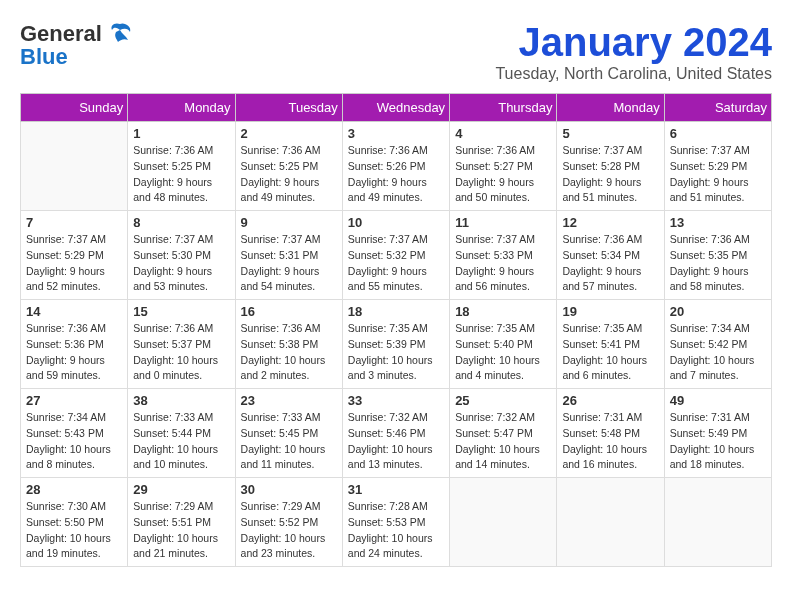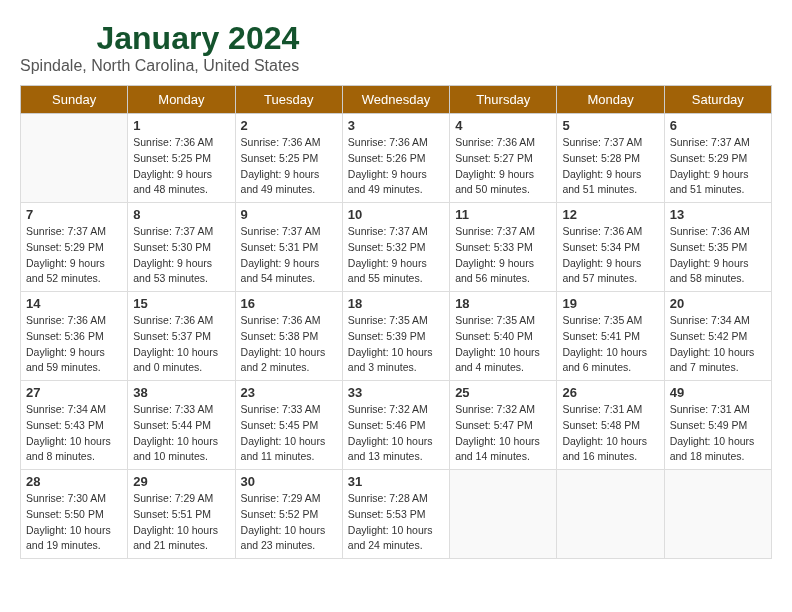--- a/index.html
+++ b/index.html
@@ -23,38 +23,38 @@
     }
     .logo-row {
       display: flex;
       align-items: center;
       gap: 2px;
     }
     .title-block {
       text-align: right;
     }
     .month-title {
-      font-size: 32px;
+      font-size: 40px;
       font-weight: bold;
-      color: #14532d;
+      color: #1d4ed8;
     }
     .subtitle {
       font-size: 16px;
       color: #555;
     }
     .calendar {
       width: 100%;
       border-collapse: collapse;
       font-size: 11px;
     }
     .calendar th {
-      background-color: #a16207;
+      background-color: #a21caf;
       color: #fff;
       padding: 6px 4px;
-      text-align: center;
+      text-align: right;
       font-size: 13px;
       font-weight: normal;
       border: 1px solid #ccc;
     }
     .calendar td {
       border: 1px solid #ddd;
       vertical-align: top;
       padding: 4px 5px;
       width: 107px;
       min-height: 90px;
@@ -78,23 +78,33 @@
       background: #fff;
     }
     .calendar tbody tr td {
       height: 85px;
     }
   </style>
 </head>
 <body>
 
 <div class="header">
+  <div class="logo">
+    <div class="logo-row">
+      <span style="font-size:22px;font-weight:bold;color:#333;">General</span>
+      <svg width="28" height="28" viewBox="0 0 28 28" style="margin-left:2px;">
+        <path d="M14 4 C18 2, 26 6, 24 12 C22 8, 18 8, 14 10 C12 8, 8 6, 6 10 C4 6, 8 2, 14 4Z" fill="#1a73c8"></path>
+        <path d="M14 10 C16 14, 20 16, 22 20 C18 18, 14 20, 12 22 C10 18, 8 16, 10 12Z" fill="#1a73c8"></path>
+      </svg>
+    </div>
+    <span style="font-size:22px;font-weight:bold;color:#1a73c8;margin-top:-4px;">Blue</span>
+  </div>
   <div class="title-block">
     <div class="month-title">January 2024</div>
-    <div class="subtitle">Spindale, North Carolina, United States</div>
+    <div class="subtitle">Tuesday, North Carolina, United States</div>
   </div>
 </div>
 
 <table class="calendar">
   <thead>
     <tr>
     <th>Sunday</th>
         <th>Monday</th>
         <th>Tuesday</th>
         <th>Wednesday</th>

